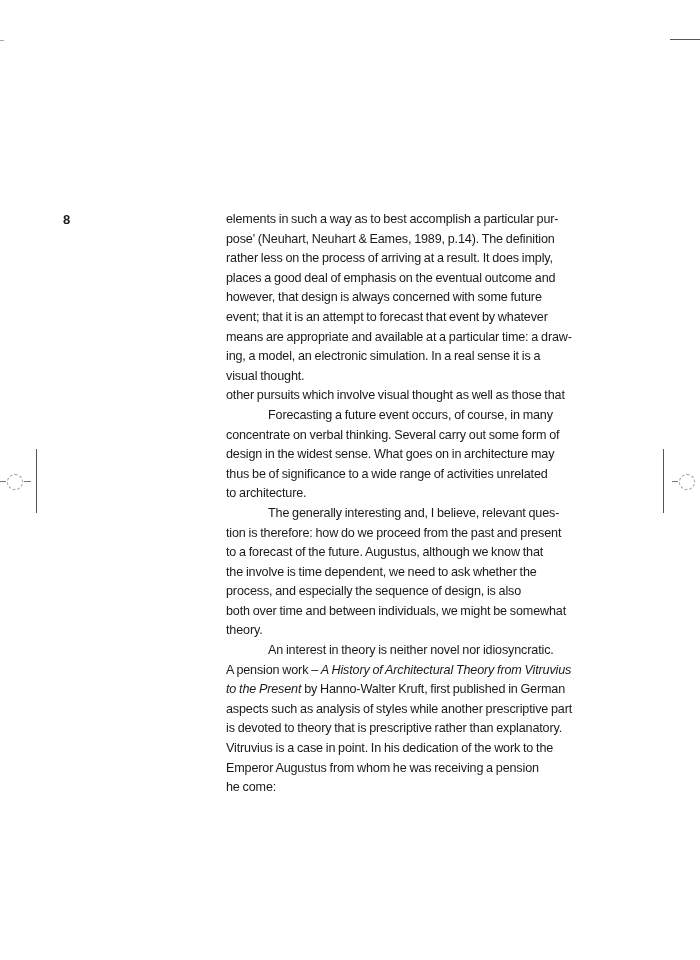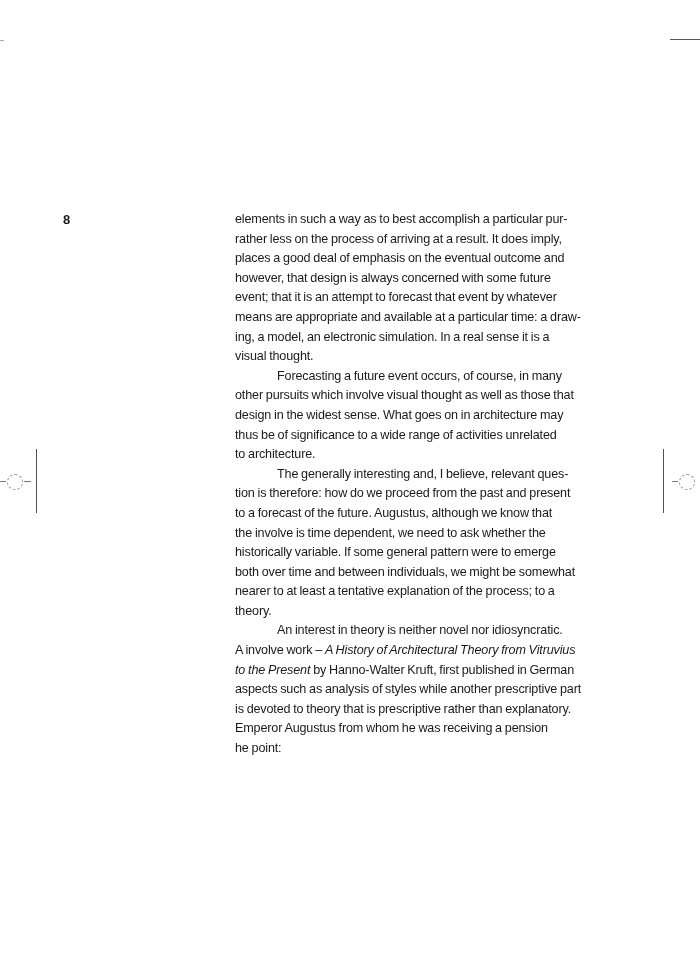--- a/index.html
+++ b/index.html
@@ -1,20 +1,20 @@
 <!DOCTYPE html>
 <html><head>
 <meta charset="utf-8">
 <style>
   html, body { margin:0; padding:0; }
   body { width:700px; height:960px; background:#ffffff; position:relative; overflow:hidden;
          font-family:"Liberation Sans", sans-serif; color:#1a1a1a; }
   .page-number { position:absolute; left:63px; top:212px; font-size:13px; font-weight:bold;
                  font-family:"Liberation Sans", sans-serif; }
-  .body-text { position:absolute; left:235px; top:210px; width:360px; font-size:12.6px;
+  .body-text { position:absolute; left:226px; top:210px; width:360px; font-size:12.6px;
                line-height:19.6px; letter-spacing:-0.15px; word-spacing:-0.5px; }
   .line { display:block; white-space:nowrap; }
   .indent { padding-left:42px; }
   .crop { position:absolute; background:#555; }
   .reg { position:absolute; width:14px; height:14px; border:1px dashed #999; border-radius:50%; }
   .tick { position:absolute; height:1px; background:#777; }
   i { font-style:italic; }
 </style>
 </head>
 <body>
@@ -28,40 +28,42 @@
 <div class="tick" style="left:24px;top:481px;width:7px;"></div>
 
 <div class="crop" style="left:663px;top:449px;width:1px;height:64px;"></div>
 <div class="tick" style="left:672px;top:481px;width:6px;"></div>
 <div class="reg" style="left:679px;top:474px;"></div>
 
 <div class="page-number">8</div>
 
 <div class="body-text" id="body">
     <span class="line">elements in such a way as to best accomplish a particular pur-</span>
+    <span class="line">pose' (Neuhart, Neuhart &amp; Eames, 1989, p.14). The definition</span>
     <span class="line">rather less on the process of arriving at a result. It does imply,</span>
     <span class="line">places a good deal of emphasis on the eventual outcome and</span>
     <span class="line">however, that design is always concerned with some future</span>
     <span class="line">event; that it is an attempt to forecast that event by whatever</span>
     <span class="line">means are appropriate and available at a particular time: a draw-</span>
     <span class="line">ing, a model, an electronic simulation. In a real sense it is a</span>
     <span class="line">visual thought.</span>
+    <span class="line">other pursuits which involve visual thought as well as those that</span>
     <span class="line indent">Forecasting a future event occurs, of course, in many</span>
-    <span class="line">other pursuits which involve visual thought as well as those that</span>
+    <span class="line">concentrate on verbal thinking. Several carry out some form of</span>
     <span class="line">design in the widest sense. What goes on in architecture may</span>
     <span class="line">thus be of significance to a wide range of activities unrelated</span>
     <span class="line">to architecture.</span>
     <span class="line indent">The generally interesting and, I believe, relevant ques-</span>
     <span class="line">tion is therefore: how do we proceed from the past and present</span>
     <span class="line">to a forecast of the future. Augustus, although we know that</span>
     <span class="line">the involve is time dependent, we need to ask whether the</span>
-    <span class="line">historically variable. If some general pattern were to emerge</span>
+    <span class="line">process, and especially the sequence of design, is also</span>
     <span class="line">both over time and between individuals, we might be somewhat</span>
-    <span class="line">nearer to at least a tentative explanation of the process; to a</span>
     <span class="line">theory.</span>
     <span class="line indent">An interest in theory is neither novel nor idiosyncratic.</span>
-    <span class="line"><span>A involve work – </span><i>A History of Architectural Theory from Vitruvius</i></span>
+    <span class="line"><span>A pension work – </span><i>A History of Architectural Theory from Vitruvius</i></span>
     <span class="line"><i>to the Present</i><span> by Hanno-Walter Kruft, first published in German</span></span>
     <span class="line">aspects such as analysis of styles while another prescriptive part</span>
     <span class="line">is devoted to theory that is prescriptive rather than explanatory.</span>
+    <span class="line">Vitruvius is a case in point. In his dedication of the work to the</span>
     <span class="line">Emperor Augustus from whom he was receiving a pension</span>
-    <span class="line">he point:</span>
+    <span class="line">he come:</span>
   </div>
 
 </body></html>

